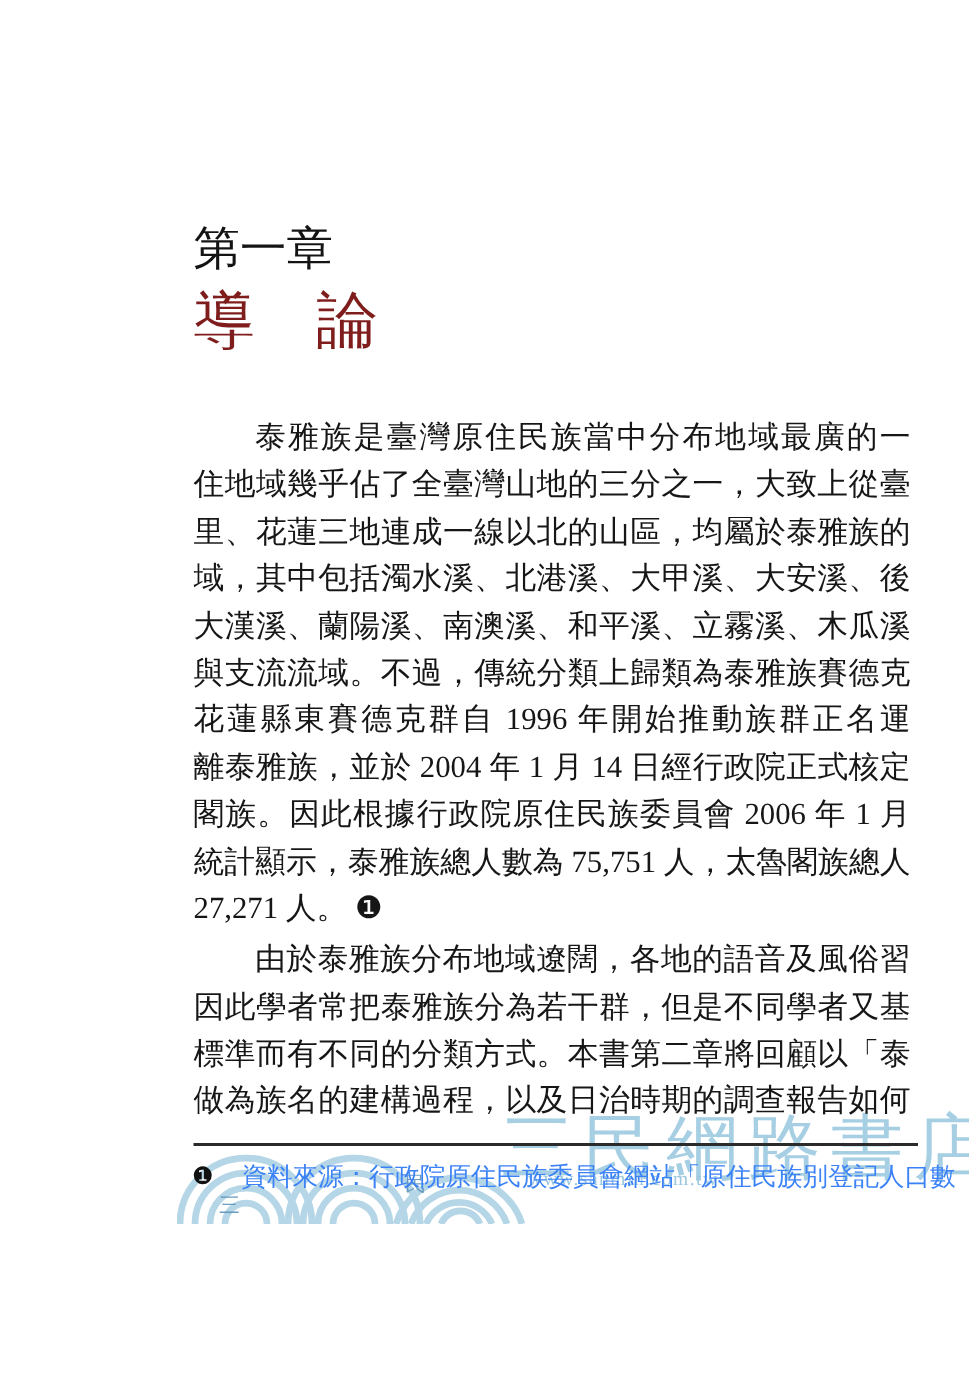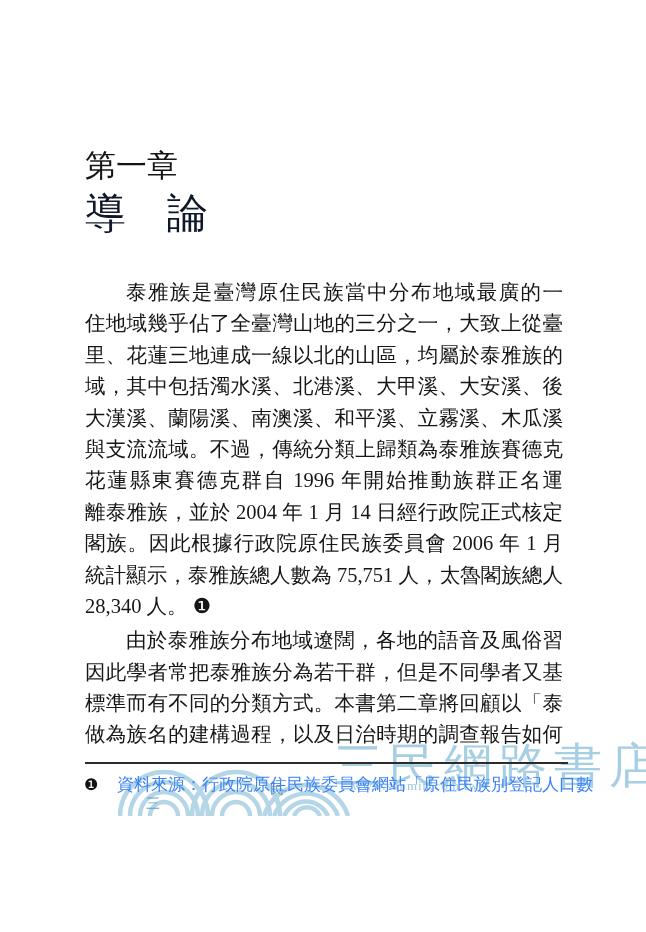--- a/index.html
+++ b/index.html
@@ -47,36 +47,37 @@
     color: #9cc8df;
     white-space: nowrap;
     line-height: 1;
   }
 
   
   .content {
     position: absolute;
     inset: 0;
     z-index: 1;
+    margin-left: 44px;
   }
   .chapter-number {
     position: absolute;
     left: 85px;
     top: 149px;
     font-size: 31px;
     line-height: 1.1;
     color: #141414;
   }
   .chapter-title {
     position: absolute;
     left: 85px;
     top: 191px;
     font-size: 41px;
     line-height: 1.1;
-    color: #0f172a;
+    color: #7f1d1d;
   }
 
   .body-text {
     position: absolute;
     left: 85px;
     top: 277px;
     width: 478px;
     font-size: 20.5px;
   }
   .line {
@@ -171,21 +172,21 @@
       <div class="line indent">泰雅族是臺灣原住民族當中分布地域最廣的一族，其居</div>
       <div class="line">住地域幾乎佔了全臺灣山地的三分之一，大致上從臺中、埔</div>
       <div class="line">里、花蓮三地連成一線以北的山區，均屬於泰雅族的分布地</div>
       <div class="line">域，其中包括濁水溪、北港溪、大甲溪、大安溪、後龍溪、</div>
       <div class="line">大漢溪、蘭陽溪、南澳溪、和平溪、立霧溪、木瓜溪的本流</div>
       <div class="line">與支流流域。不過，傳統分類上歸類為泰雅族賽德克亞族的</div>
       <div class="line">花蓮縣東賽德克群自 1996 年開始推動族群正名運動，要求脫</div>
       <div class="line">離泰雅族，並於 2004 年 1 月 14 日經行政院正式核定為太魯</div>
       <div class="line">閣族。因此根據行政院原住民族委員會 2006 年 1 月 27 日的</div>
       <div class="line">統計顯示，泰雅族總人數為 75,751 人，太魯閣族總人數則為</div>
-      <div class="line short">28,340 人。 ❶</div>
+      <div class="line short">27,271 人。 ❶</div>
 
       <div class="line indent para2-start">由於泰雅族分布地域遼闊，各地的語音及風俗習慣迥異，</div>
       <div class="line">因此學者常把泰雅族分為若干群，但是不同學者又基於不同</div>
       <div class="line">標準而有不同的分類方式。本書第二章將回顧以「泰雅族」</div>
       <div class="line">做為族名的建構過程，以及日治時期的調查報告如何建立了</div>
     </div>
 
     <div class="footnote-rule"></div>
 
     <div class="footnote">

